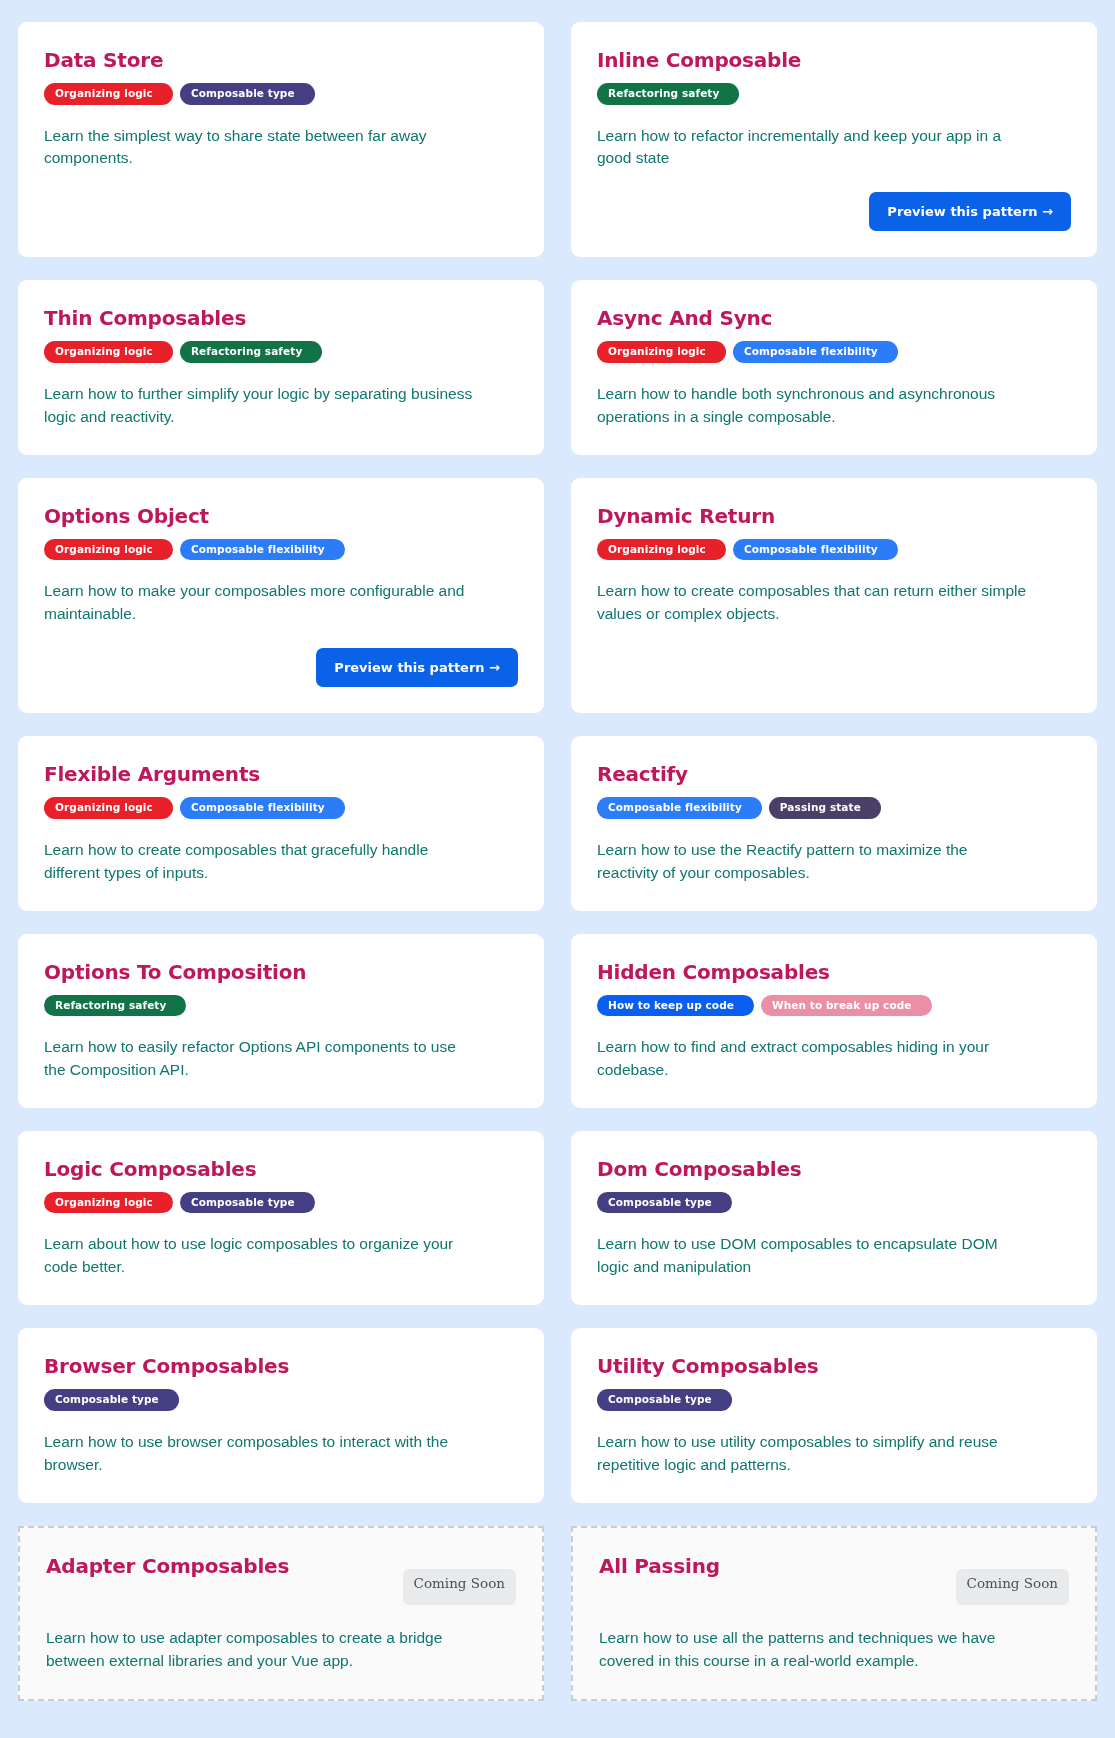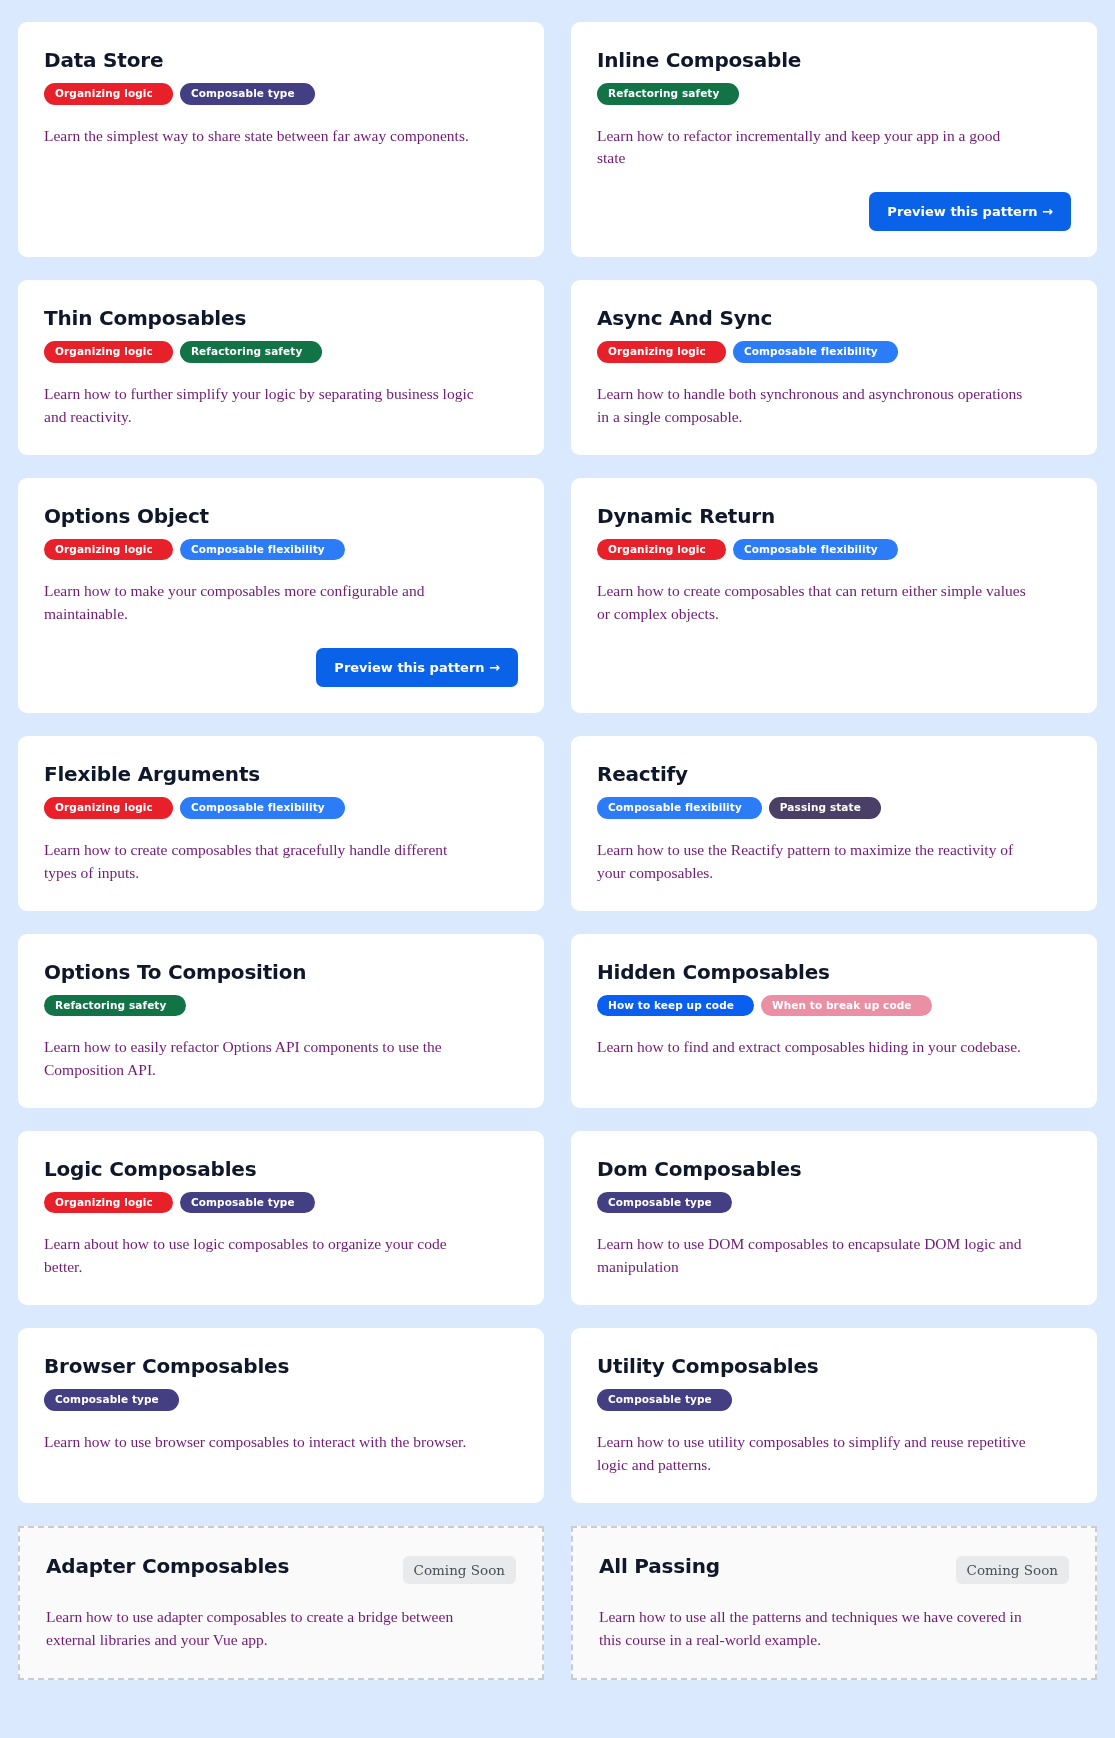--- a/index.html
+++ b/index.html
@@ -45,35 +45,35 @@
     display: flex;
     align-items: flex-start;
     justify-content: space-between;
     gap: 12px;
   }
 
   .card-title {
     font-family: "DejaVu Sans", "Liberation Sans", sans-serif;
     font-size: 20px;
     font-weight: bold;
-    color: #0f172a;
+    color: #be185d;
     letter-spacing: -0.2px;
     line-height: 1.15;
   }
 
   .soon-badge {
     font-family: "DejaVu Serif", "Liberation Serif", serif;
     font-size: 13.5px;
     color: #4a4f57;
     background: #e9eaec;
     border-radius: 6px;
-    padding: 6px 11px 6px 11px;
+    padding: 6px 11px 14px 11px;
     white-space: nowrap;
     flex: 0 0 auto;
-    margin-top: 1px;
+    margin-top: 14px;
   }
 
   .tags {
     display: flex;
     flex-wrap: wrap;
     gap: 7px;
     margin-top: 11px;
   }
 
   .tag {
@@ -82,24 +82,24 @@
     font-weight: bold;
     color: #ffffff;
     border-radius: 999px;
     padding: 5px 20px 6px 11px;
     line-height: 1;
     letter-spacing: 0.1px;
     white-space: nowrap;
   }
 
   .desc {
-    font-family: Liberation Serif, serif;
+    font-family: Liberation Sans, sans-serif;
     font-size: 15.5px;
     line-height: 1.48;
-    color: #701a75;
+    color: #0f766e;
     margin-top: 20px;
     max-width: 430px;
   }
 
   .card.soon .desc { margin-top: 22px; }
 
   .btn-row {
     margin-top: auto;
     display: flex;
     justify-content: flex-end;

